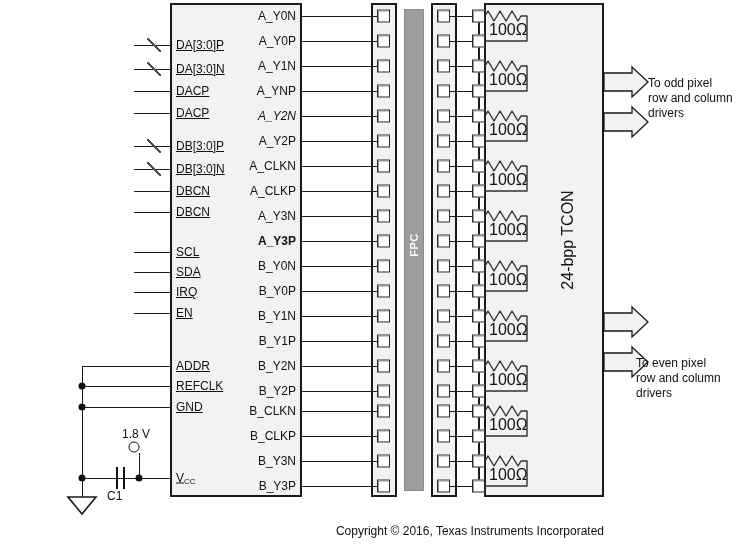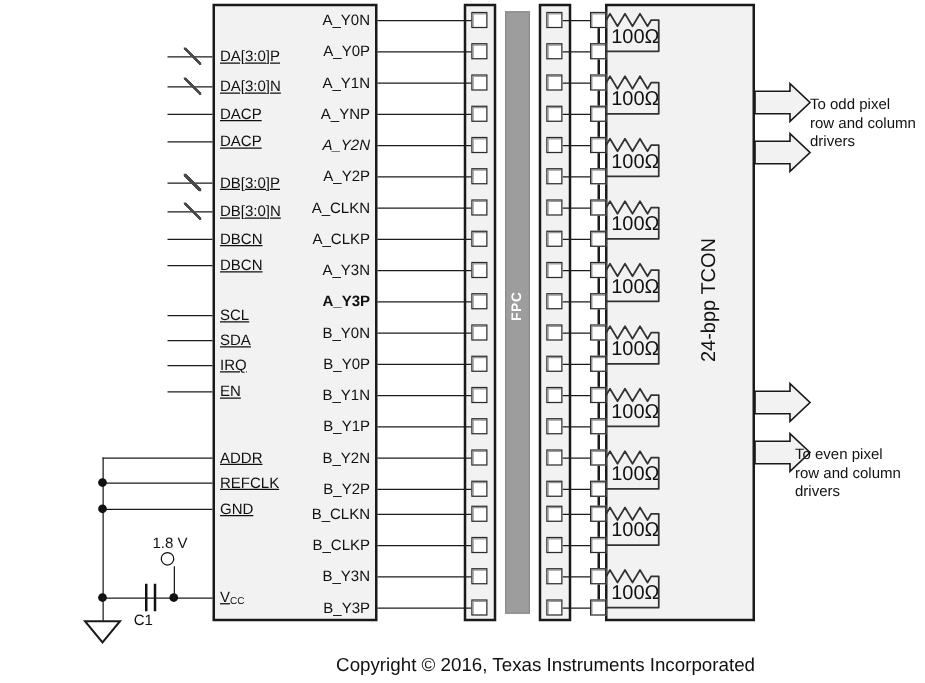--- a/index.html
+++ b/index.html
@@ -140,21 +140,21 @@
   .cap-plate{ position:absolute; width:0; border-left:2px solid #111; }
   .node-circle{
     position:absolute; width:11px; height:11px; border-radius:50%;
     border:1.6px solid #111; background:#fff;
     transform: translate(-50%,-50%);
   }
   .small-txt{ position:absolute; font-size:12px; color:#111; white-space:nowrap;}
 
   #copyright{
     position:absolute; left:0; top:524px; width:604px;
-    text-align:right; font-size:15px; color:#111;
+    text-align:right; font-size:12px; color:#111;
   }
   svg.ov{ position:absolute; left:0; top:0; width:740px; height:546px; pointer-events:none; }
 </style>
 </head>
 <body>
 
 <div id="stage">
 
 
   <div class="abs" id="chip-box"></div>

